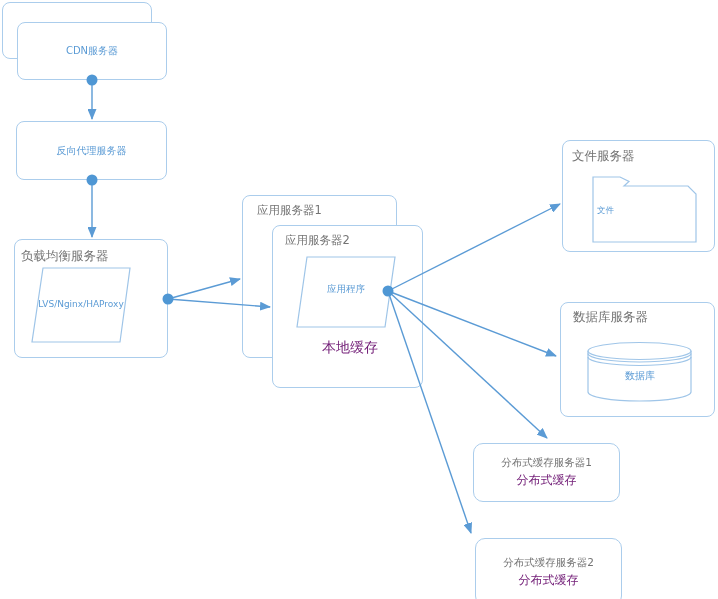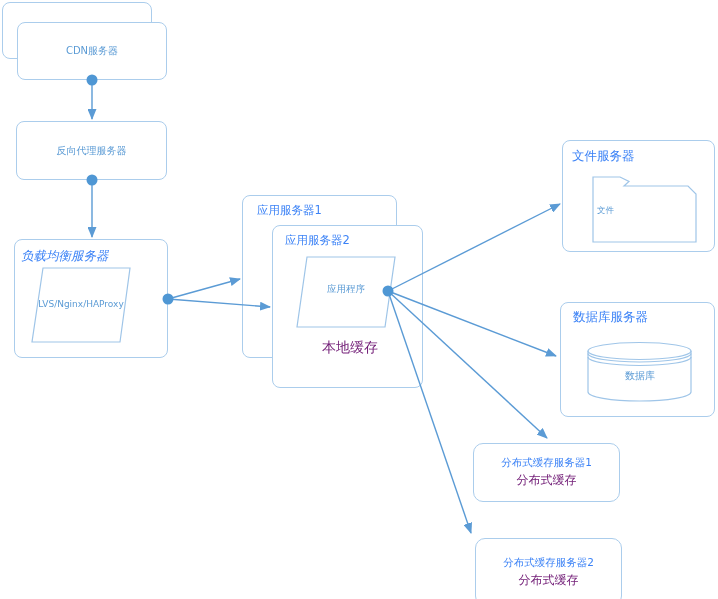--- a/index.html
+++ b/index.html
@@ -1,20 +1,20 @@
 <!DOCTYPE html>
 <html><head>
 <meta charset="utf-8">
 <style>
   html,body{margin:0;padding:0;background:#fff;}
   body{font-family:"DejaVu Sans","Liberation Sans",sans-serif;}
   .canvas{position:relative;width:718px;height:599px;background:#fff;overflow:hidden;}
   .node{position:absolute;background:#fff;border:1px solid #abcdec;border-radius:8px;box-sizing:border-box;}
   .node.r10{border-radius:10px;}
-  .node-title{color:#3b82f6;white-space:nowrap;}
+  .node-title{color:#737373;white-space:nowrap;}
   .center-label{display:flex;align-items:center;justify-content:center;height:100%;color:#5b9bd5;}
   .abs-label{position:absolute;color:#5b9bd5;white-space:nowrap;z-index:3;}
   .dark{color:#701a75;}
   .stack-label{display:flex;flex-direction:column;align-items:center;justify-content:center;height:100%;gap:2px;}
   svg.overlay{position:absolute;left:0;top:0;z-index:2;pointer-events:none;}
 </style>
 </head>
 <body>
 
 <div class="canvas">
@@ -22,21 +22,21 @@
   <div class="node" style="left:2px;top:2px;width:150px;height:57px;"></div>
   <div class="node" style="left:17px;top:22px;width:150px;height:58px;">
     <div class="center-label" style="font-size:10px;">CDN服务器</div>
   </div>
 
   <div class="node" style="left:16px;top:121px;width:151px;height:59px;">
     <div class="center-label" style="font-size:10px;">反向代理服务器</div>
   </div>
 
   <div class="node" style="left:14px;top:239px;width:154px;height:119px;">
-    <div class="node-title" style="font-size:12.5px;padding:8px 0 0 6px;font-style:italic;">负载均衡服务器</div>
+    <div class="node-title" style="font-size:12.5px;padding:8px 0 0 6px;">负载均衡服务器</div>
   </div>
 
   <div class="node" style="left:242px;top:195px;width:155px;height:163px;">
     <div class="node-title" style="font-size:11.5px;padding:7px 0 0 14px;">应用服务器1</div>
   </div>
 
   <div class="node" style="left:272px;top:225px;width:151px;height:163px;">
     <div class="node-title" style="font-size:11.5px;padding:7px 0 0 12px;">应用服务器2</div>
   </div>
 

